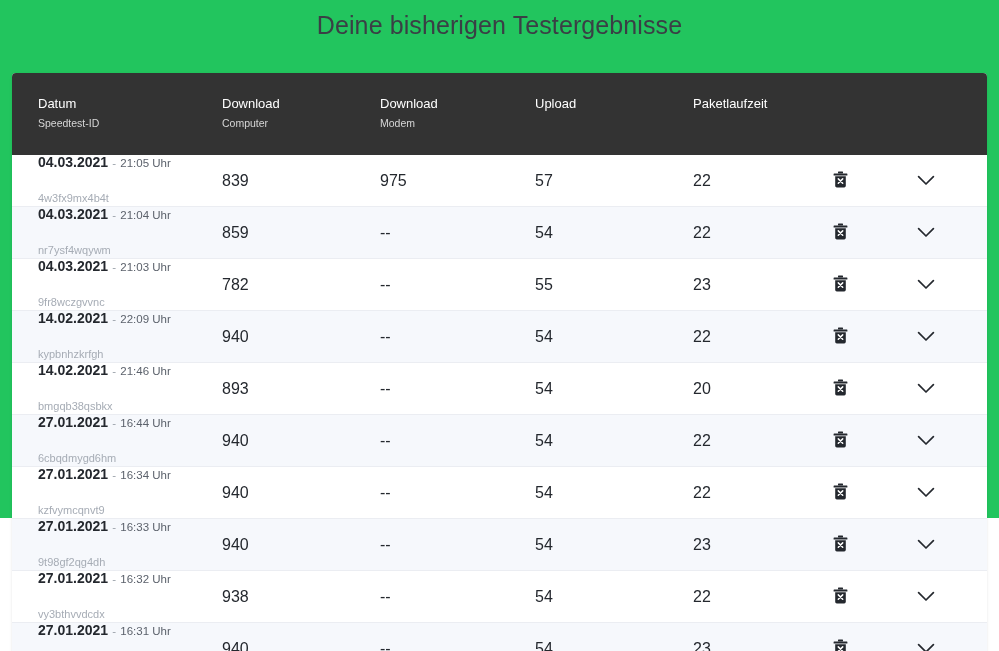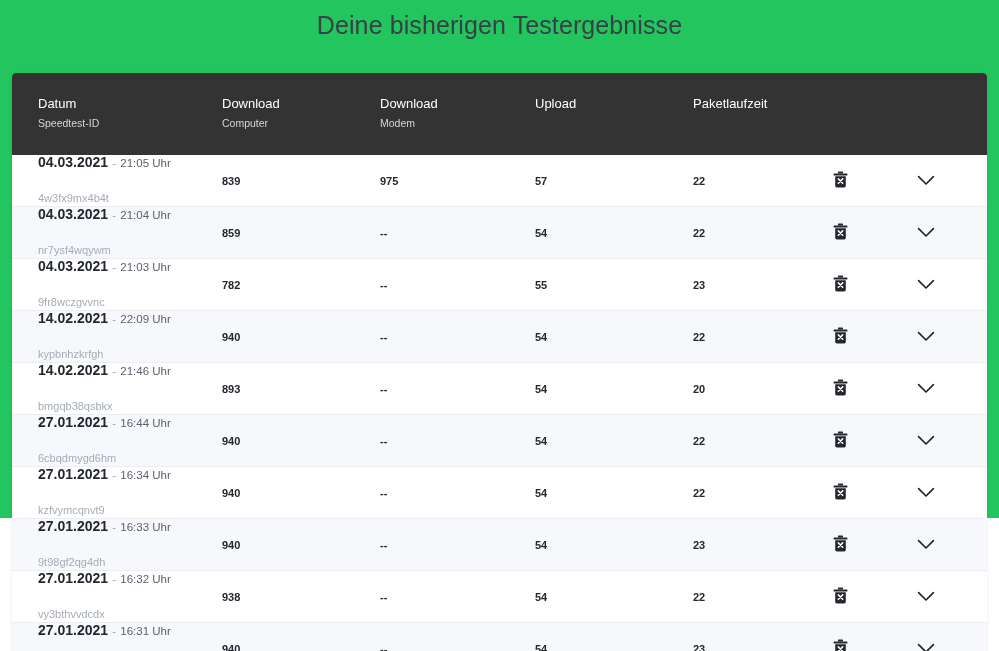--- a/index.html
+++ b/index.html
@@ -105,22 +105,22 @@
   .date-line .d-sep { color: #9aa0a8; padding: 0 1px; }
   .date-line .d-time { color: #5b616b; }
   .id-line {
     font-size: 11px;
     color: #a6acb5;
     line-height: 16px;
     margin-top: 19px;
     white-space: nowrap;
   }
   td.cell-num {
-    font-size: 11px;
-    font-weight: 700;
+    font-size: 16px;
+    font-weight: 400;
     color: #24282e;
     padding-left: 2px;
   }
   td.cell-num.dash {
     color: #24282e;
     letter-spacing: 0px;
   }
   td.cell-action {
     text-align: left;
     padding-left: 16px;

